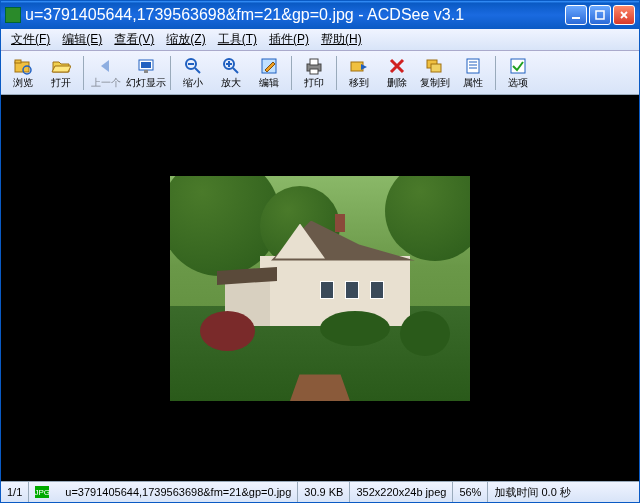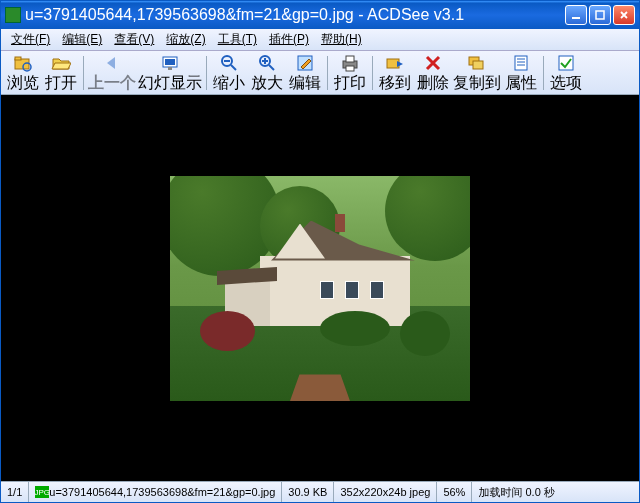--- a/index.html
+++ b/index.html
@@ -9,30 +9,30 @@
 .titlebar .appicon { width: 16px; height: 16px; background: #2a8a2a; border: 1px solid #063; margin-right: 4px; }
 .titlebar .title { flex: 1; white-space: nowrap; overflow: hidden; text-overflow: ellipsis; }
 .winbtns { display: flex; gap: 2px; }
 .winbtn { width: 22px; height: 20px; border: 1px solid #fff; border-radius: 3px; display: flex; align-items: center; justify-content: center; color: #fff; font-weight: bold; font-size: 11px; }
 .winbtn.min { background: linear-gradient(to bottom, #6aa8ff, #2a6ad8); }
 .winbtn.max { background: linear-gradient(to bottom, #6aa8ff, #2a6ad8); }
 .winbtn.close { background: linear-gradient(to bottom, #ff8a6a, #d83a2a); }
 .menubar { height: 22px; background: linear-gradient(to bottom, #f0f4ff, #d8e4f8); display: flex; align-items: center; padding: 0 4px; font-size: 12px; border-bottom: 1px solid #aac; }
 .menu-item { padding: 2px 6px; cursor: default; text-decoration: underline; }
 .toolbar { height: 44px; background: linear-gradient(to bottom, #f0f4ff, #d8e4f8); display: flex; align-items: center; padding: 2px 4px; gap: 2px; border-bottom: 1px solid #9ab; }
-.tbtn { display: flex; flex-direction: column; align-items: center; min-width: 36px; height: 40px; font-size: 16px; cursor: default; }
-.tbtn.disabled { opacity: 0.45; font-weight: bold; }
+.tbtn { display: flex; flex-direction: column; align-items: center; justify-content: center; min-width: 36px; height: 40px; font-size: 10px; cursor: default; }
+.tbtn.disabled { opacity: 0.45; }
 .tbtn .ico { width: 20px; height: 20px; display: flex; align-items: center; justify-content: center; }
 .tsep { width: 1px; height: 34px; background: #9ab; margin: 0 2px; }
 .viewport { flex: 1; background: #000; display: flex; align-items: center; justify-content: center; position: relative; }
 .image-area { width: 300px; height: 225px; background: #7aa84a; position: relative; overflow: hidden; }
 .statusbar { height: 21px; background: linear-gradient(to bottom, #f0f4ff, #d8e4f8); display: flex; align-items: center; font-size: 11px; border-top: 1px solid #9ab; justify-content: flex-end; }
 .status-seg { padding: 0 6px; border-right: 1px solid #9ab; height: 100%; display: flex; align-items: center; white-space: nowrap; }
 .status-seg.fname { flex: 0 1 auto; overflow: hidden; text-overflow: ellipsis; }
-.jpg-badge { width: 14px; height: 12px; background: #0a0; color: #fff; font-size: 8px; display: inline-flex; align-items: center; justify-content: center; margin-right: 0; }
+.jpg-badge { width: 14px; height: 12px; background: #0a0; color: #fff; font-size: 8px; display: inline-flex; align-items: center; justify-content: center; margin-right: 16px; }
 
 .sky { position: absolute; inset: 0; background: linear-gradient(to bottom, #8ab868 0%, #6a9848 40%, #5a8838 100%); }
 .tree { position: absolute; border-radius: 50%; background: radial-gradient(circle at 35% 30%, #4a7a2a, #2a5a1a); }
 .t1 { width: 120px; height: 120px; top: -20px; left: -10px; }
 .t2 { width: 100px; height: 100px; top: -15px; right: -15px; }
 .t3 { width: 80px; height: 80px; top: 10px; left: 90px; }
 .lawn { position: absolute; bottom: 0; left: 0; right: 0; height: 95px; background: linear-gradient(to bottom, #3a6a2a, #2a5a1a); }
 .path { position: absolute; bottom: 0; left: 120px; width: 60px; height: 60px; background: #8a5a3a; transform: perspective(100px) rotateX(50deg); transform-origin: bottom; }
 .house { position: absolute; bottom: 75px; left: 90px; width: 150px; height: 70px; background: #e8e0d0; }
 .porch { position: absolute; bottom: 0; left: -35px; width: 45px; height: 45px; background: #d8d0c0; }

